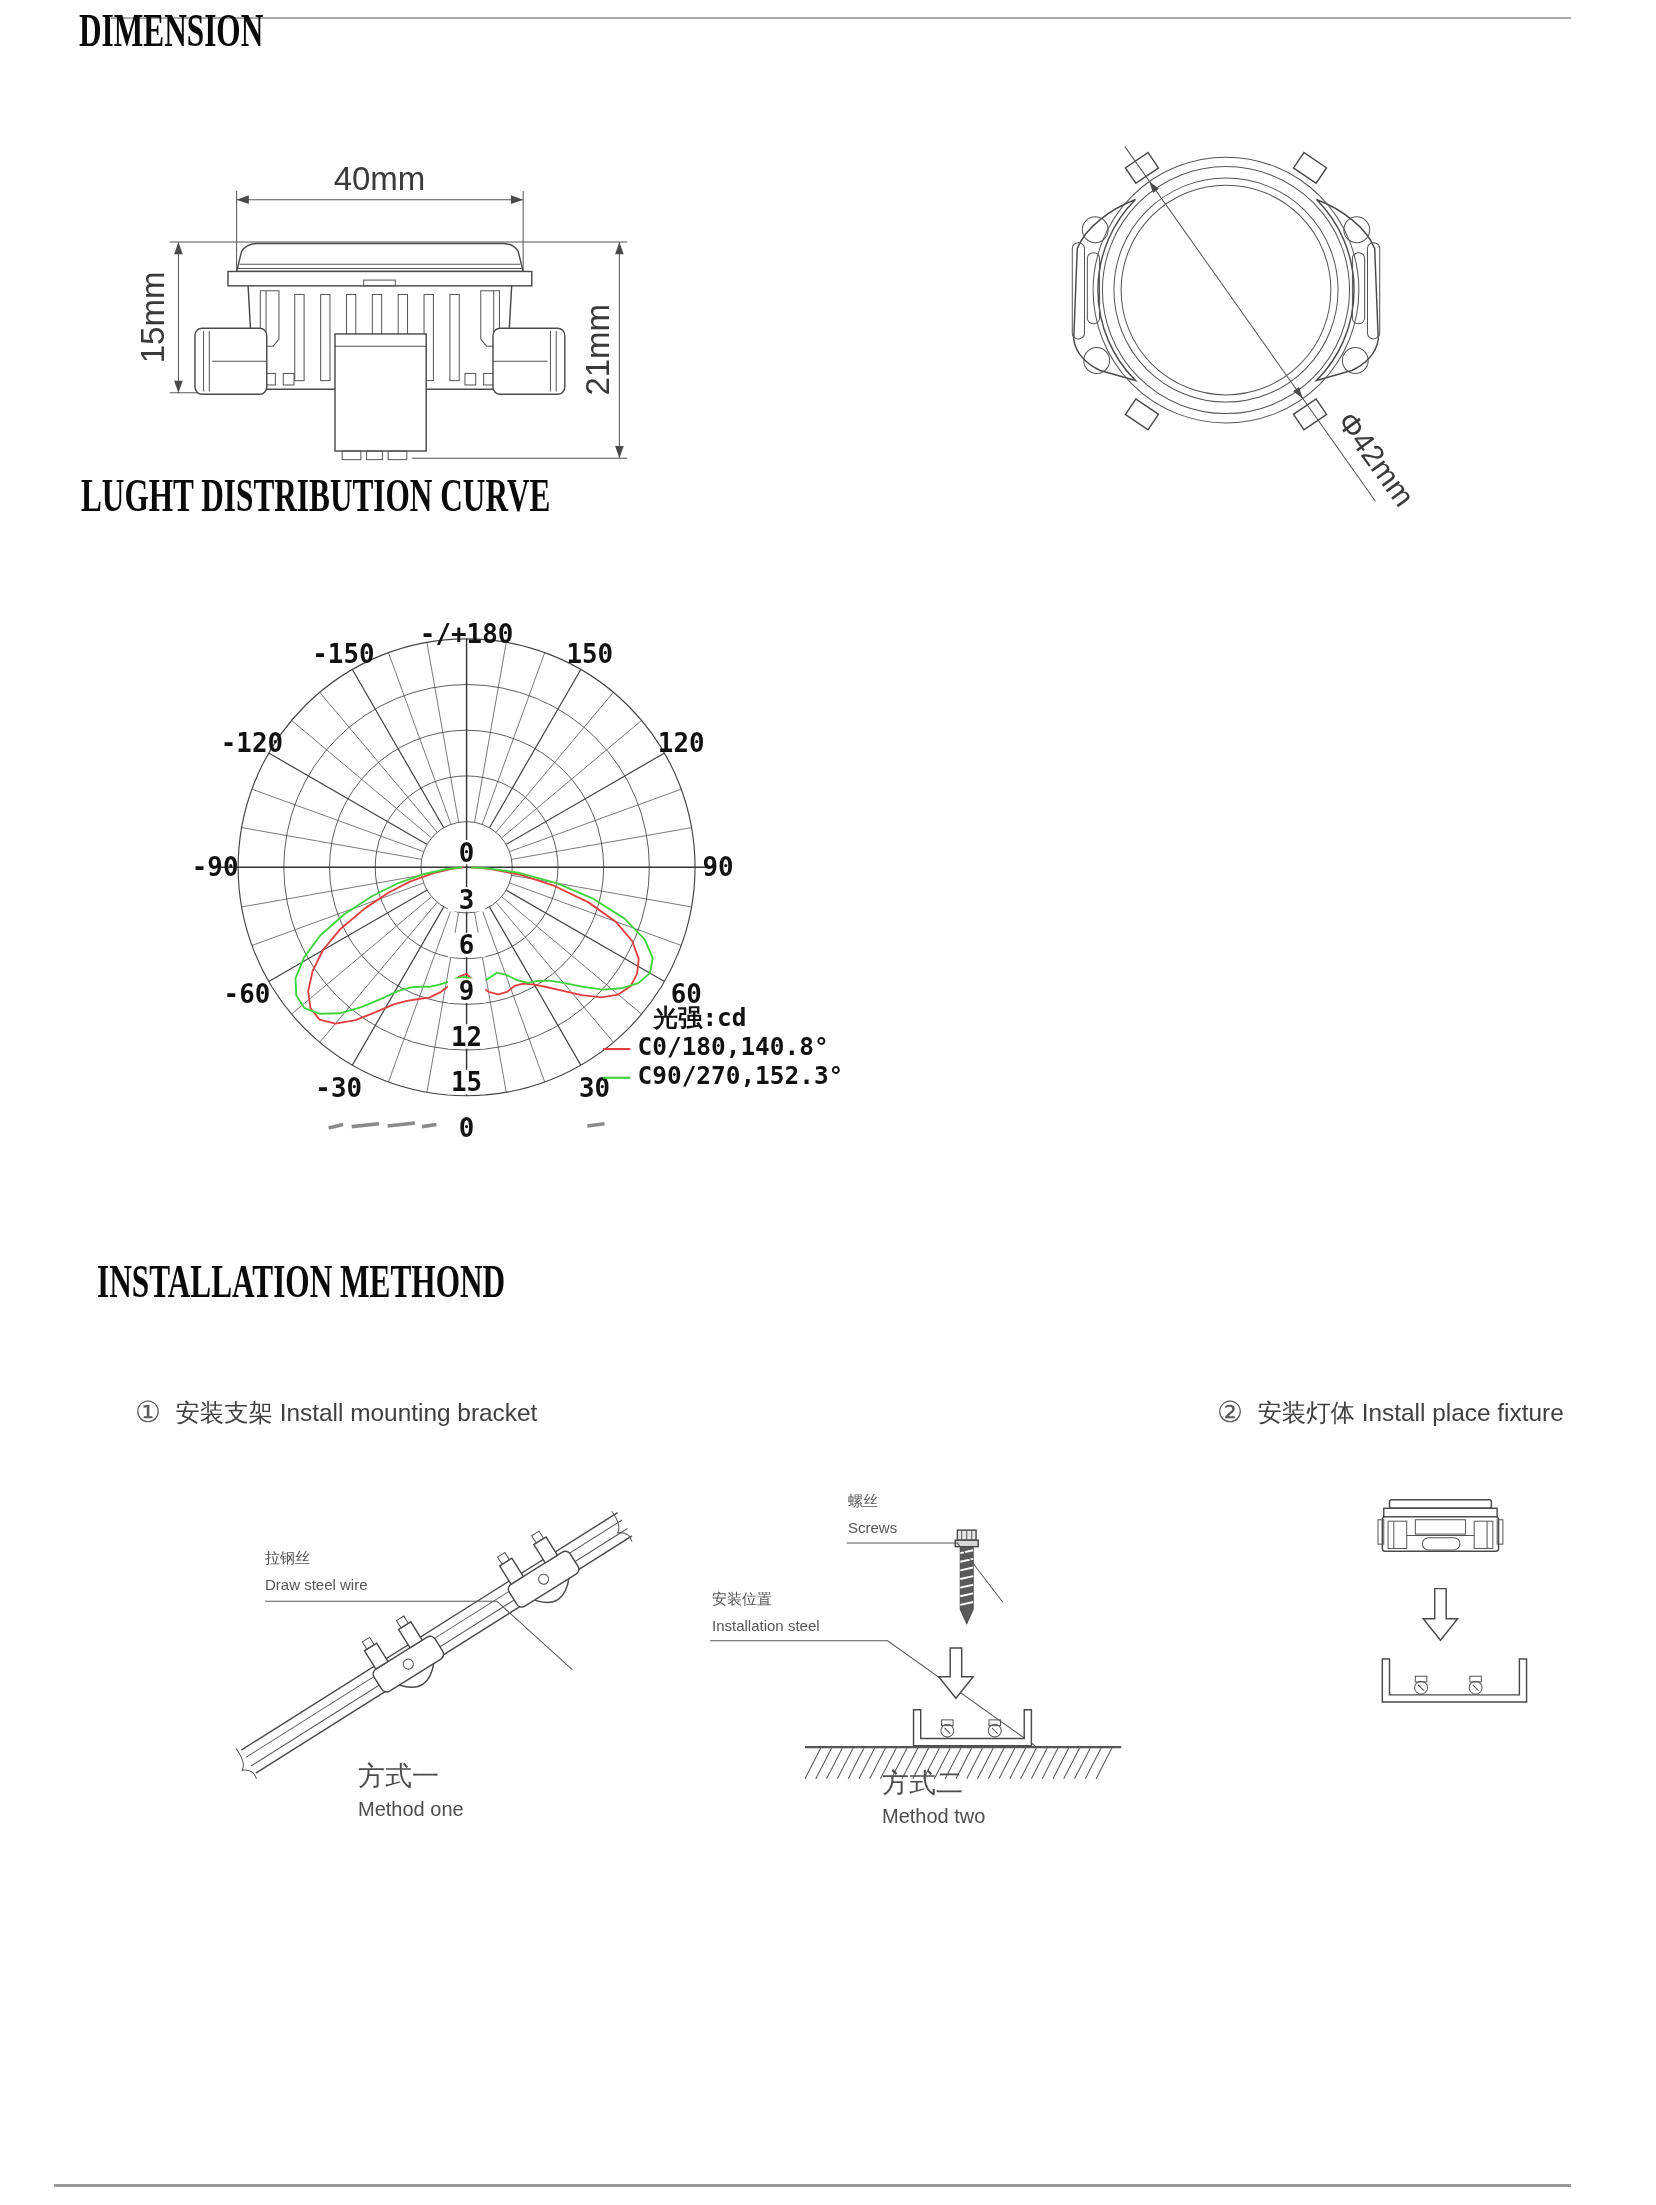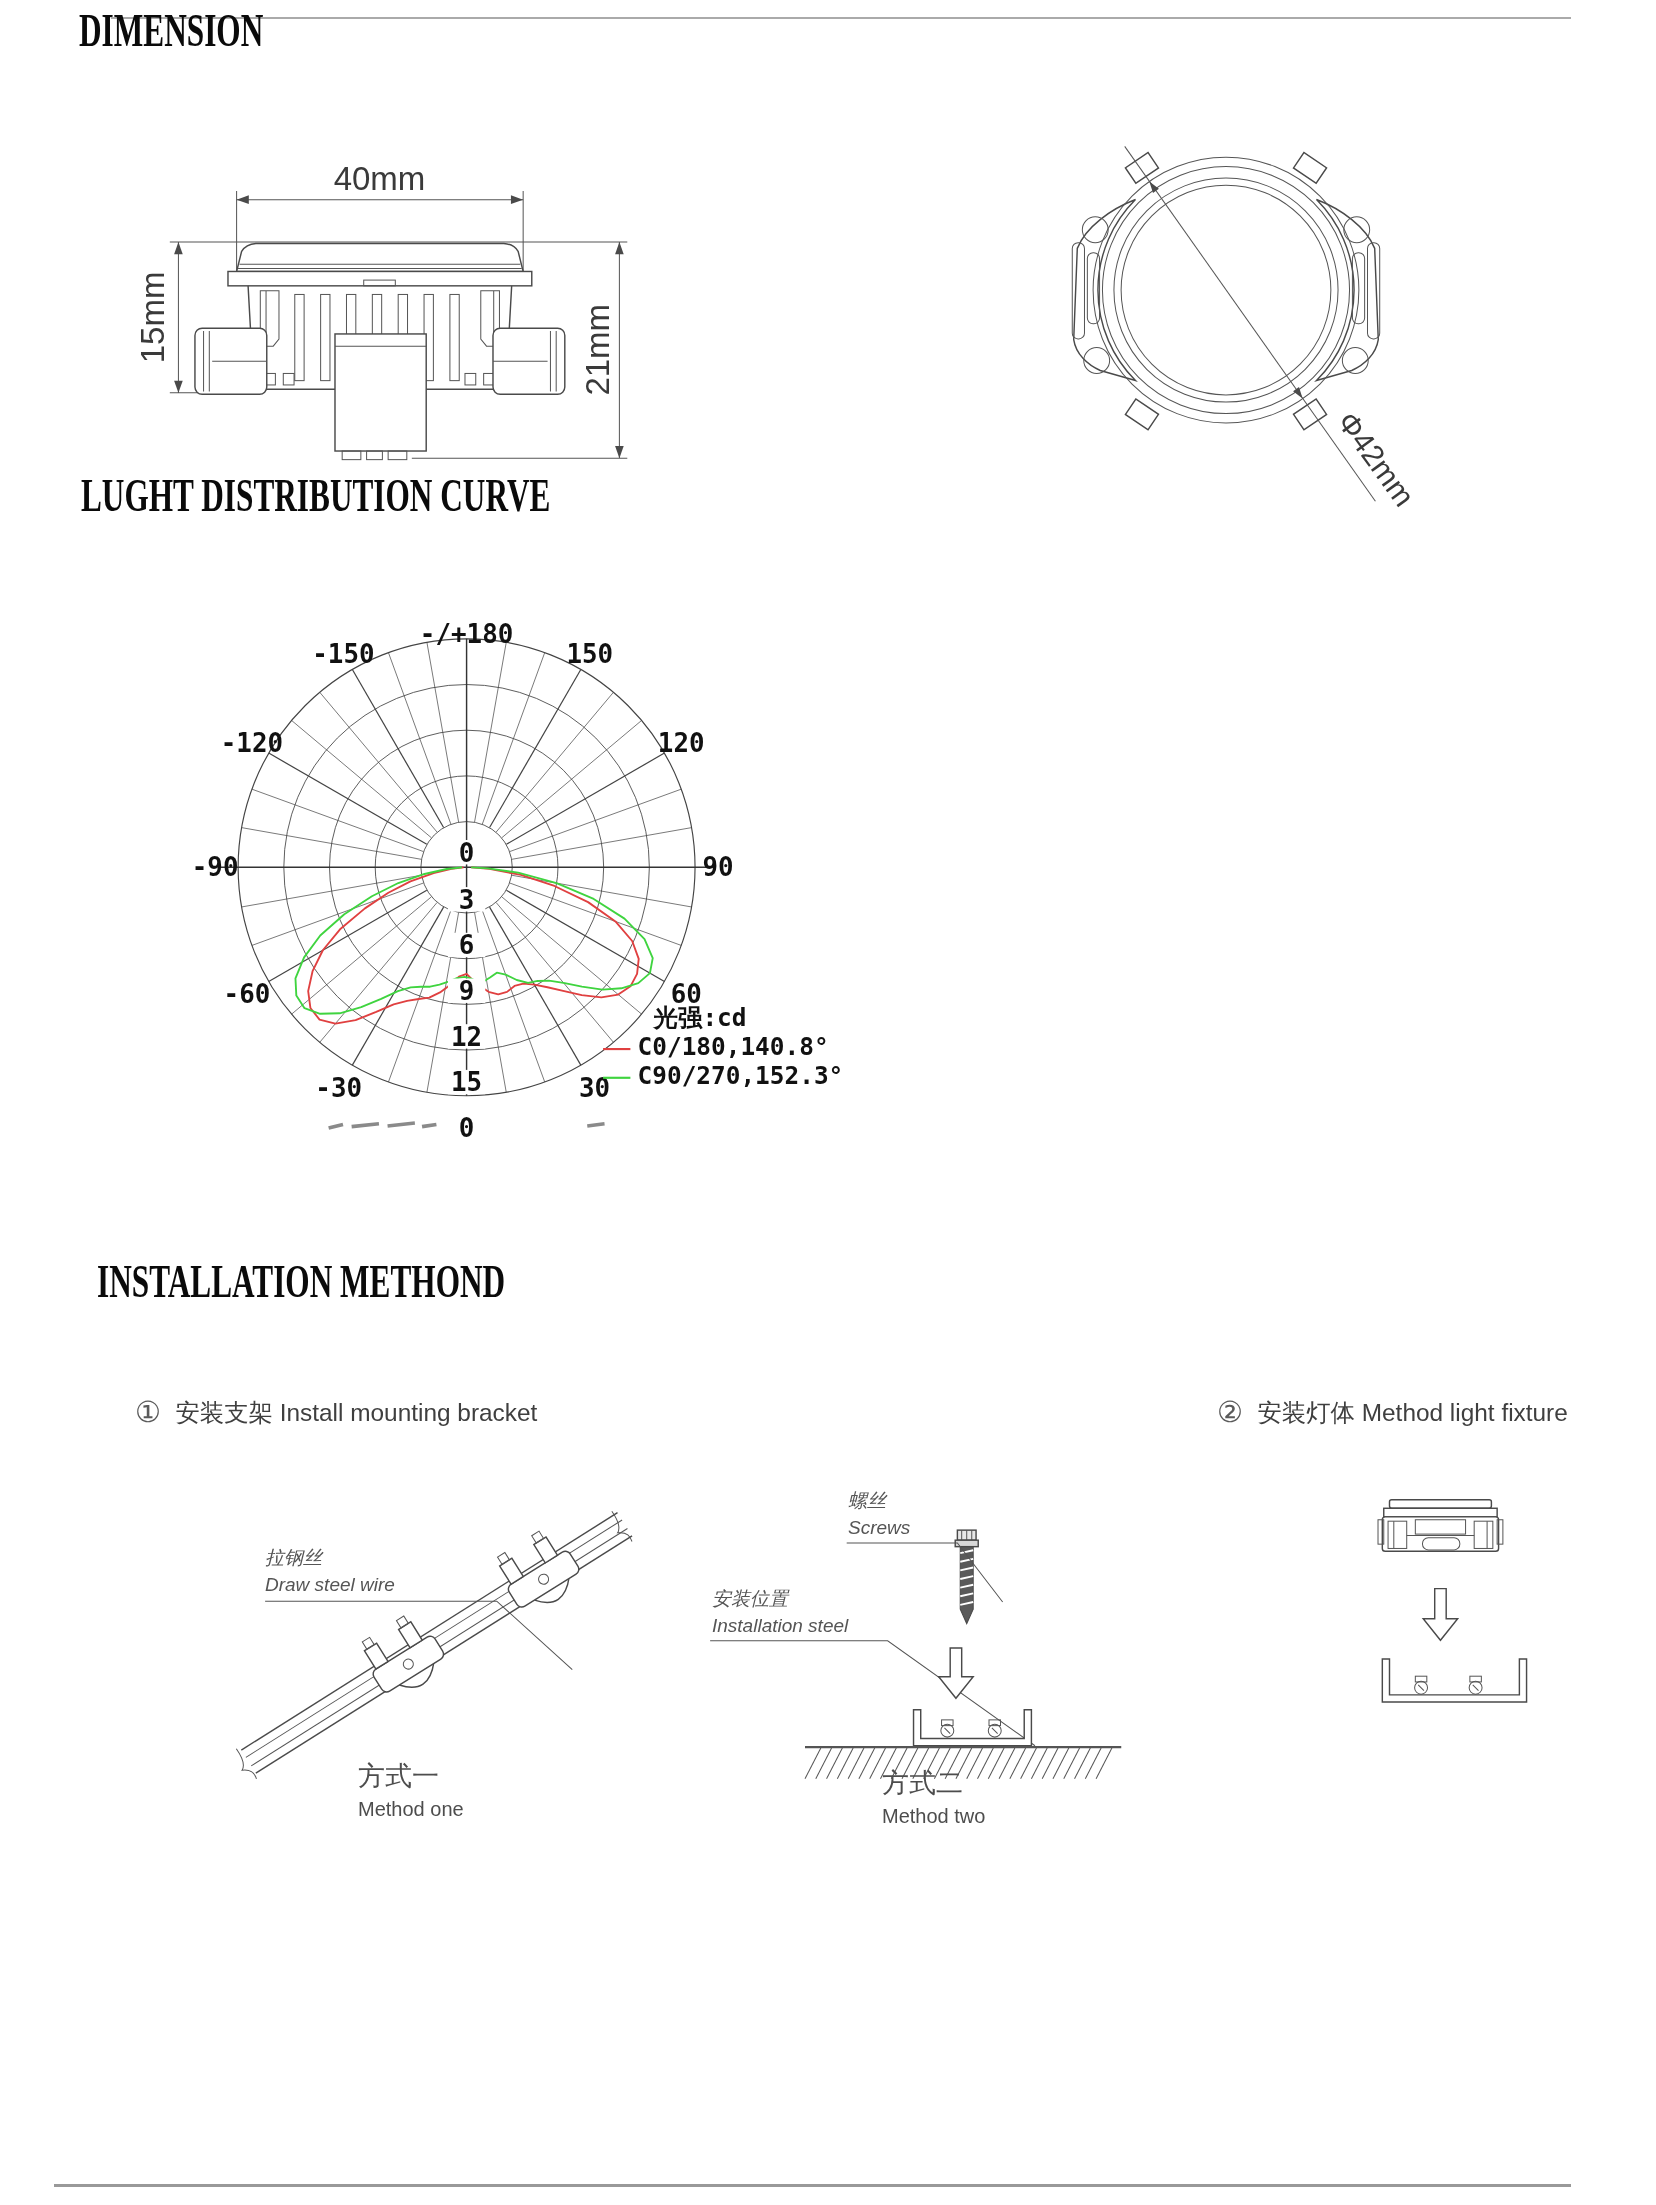--- a/index.html
+++ b/index.html
@@ -11,21 +11,21 @@
   svg{position:absolute;overflow:visible;}
   .ln{stroke:#4a4a4a;stroke-width:2;fill:none;}
   .thin{stroke:#555;stroke-width:1.4;fill:none;}
   .fillw{fill:#ffffff;stroke:#4a4a4a;stroke-width:2;}
   .arrow{fill:#4a4a4a;stroke:none;}
   .dim-label{font-family:"Liberation Sans",sans-serif;font-size:46px;fill:#3a3a3a;}
   .dia-label{font-family:"Liberation Sans",sans-serif;font-size:42px;fill:#3a3a3a;}
   .step-header{position:absolute;white-space:nowrap;}
   .step-num{font-size:29px;color:#5a5a5a;vertical-align:-1.4px;}
   .step-label{font-size:24.4px;color:#3f3f3f;margin-left:14.4px;text-align:center;}
-  .part-label{position:absolute;font-size:19px;color:#555;white-space:nowrap;line-height:27px;font-style:italic;}
+  .part-label{position:absolute;font-size:15px;color:#555;white-space:nowrap;line-height:27px;}
   .caption{position:absolute;width:187px;text-align:left;color:#4d4d4d;}
   .caption .zh{font-size:27px;line-height:33px;}
   .caption .en{font-size:20px;line-height:32px;}
 </style>
 </head>
 <body>
 
 <div id="page">
 
   <div class="rule" style="left:111px;top:17px;width:1546px;height:2.2px;"></div>
@@ -205,21 +205,21 @@
       <line x1="346" y1="708" x2="366" y2="705" stroke="#8a8a8a" stroke-width="5"></line>
       <line x1="576" y1="707" x2="600" y2="704" stroke="#8a8a8a" stroke-width="5"></line>
     </svg>
 
   <div class="heading" style="left:97px;top:1255px;">INSTALLATION METHOND</div>
 
   <div class="step-header" style="left:135px;top:1395px;">
     <span class="step-num">①</span><span class="step-label">安装支架 Install mounting bracket</span>
   </div>
   <div class="step-header" style="left:1217px;top:1395px;">
-    <span class="step-num">②</span><span class="step-label">安装灯体 Method light fixture</span>
+    <span class="step-num">②</span><span class="step-label">安装灯体 Install place fixture</span>
   </div>
 
   <svg style="left:209px;top:1481px;" width="446" height="403" viewBox="0 0 620 560">
 
     <g class="ln">
       <path d="M44.9,373.9 L567.9,43.9"></path>
       <path d="M65.1,406.1 L588.1,76.1"></path>
     </g>
     <g class="thin">
       <path d="M51.3,384.1 L574.3,54.1"></path>

